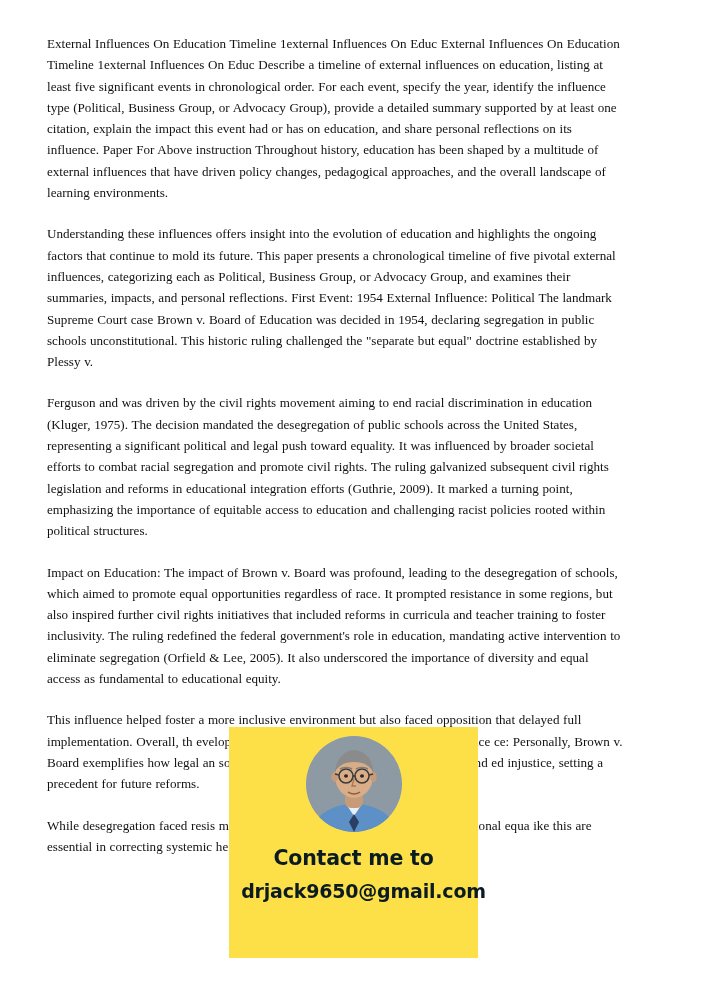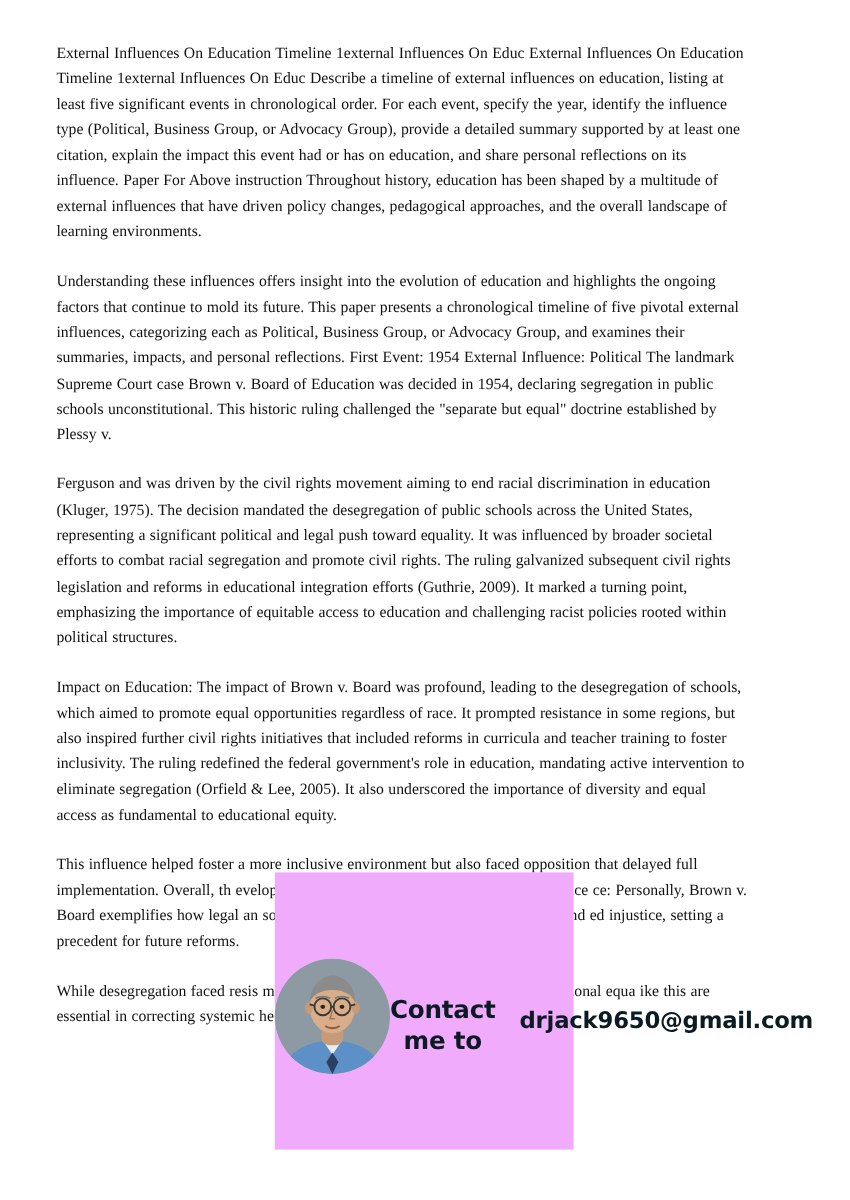--- a/index.html
+++ b/index.html
@@ -41,23 +41,23 @@
     margin-bottom: 0;
   }
 
   
   .overlay-card {
     position: absolute;
     left: 229px;
     top: 727px;
     width: 249px;
     height: 231px;
-    background: #f0abfc;
+    background: #fde047;
     display: flex;
-    flex-direction: row;
+    flex-direction: column;
     align-items: center;
     justify-content: flex-start;
     font-family: "DejaVu Sans", sans-serif;
     box-sizing: border-box;
     padding-top: 9px;
   }
   .avatar {
     width: 96px;
     height: 96px;
     border-radius: 50%;

